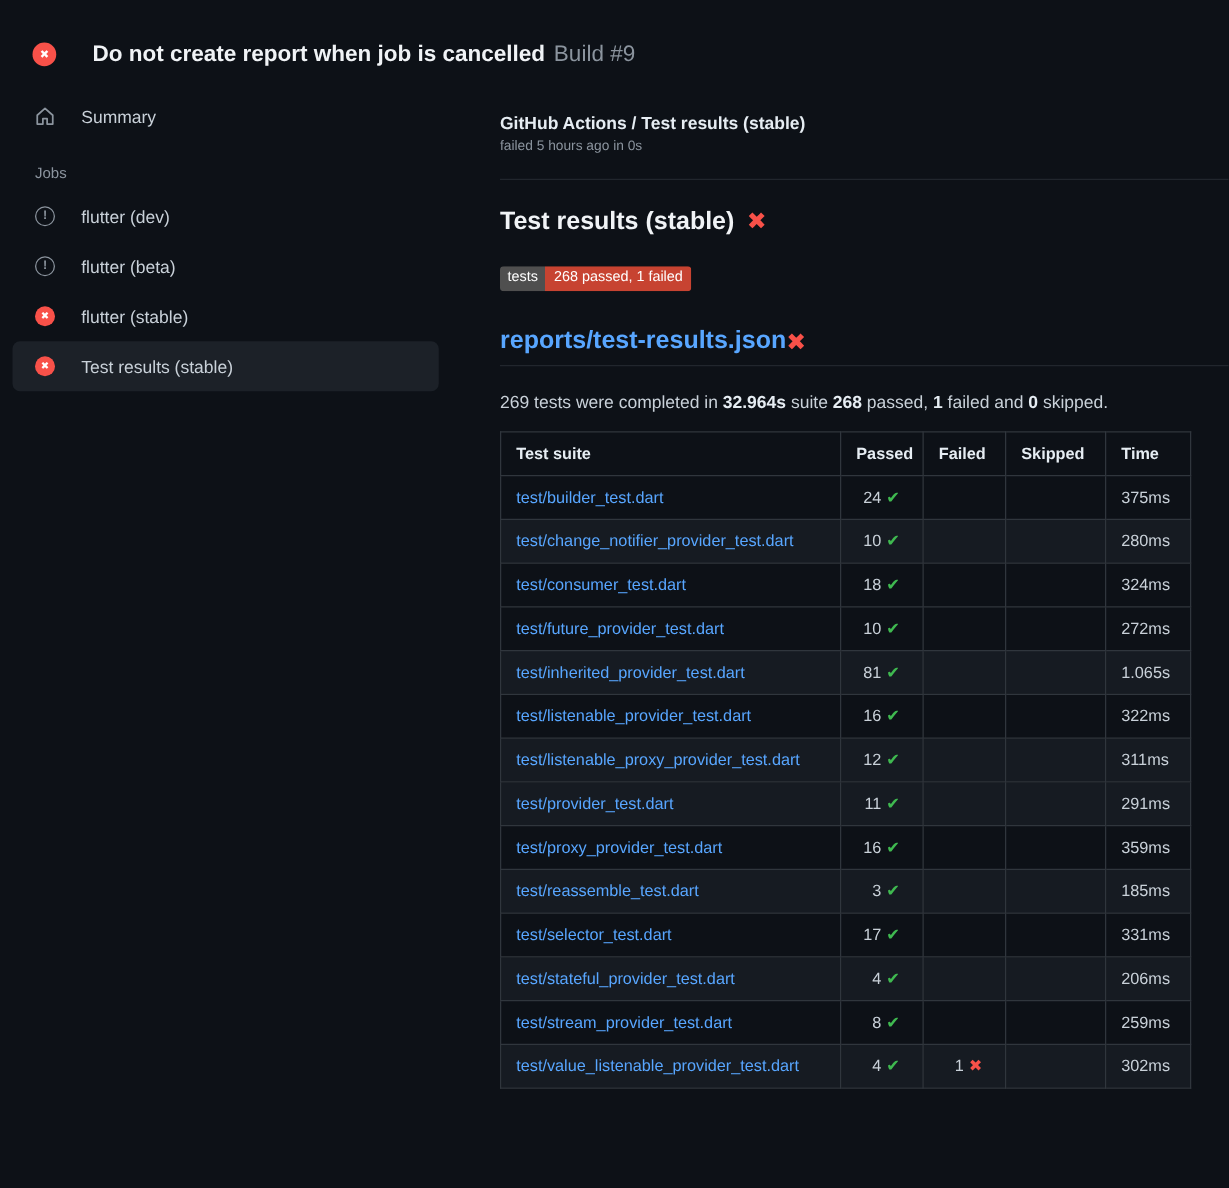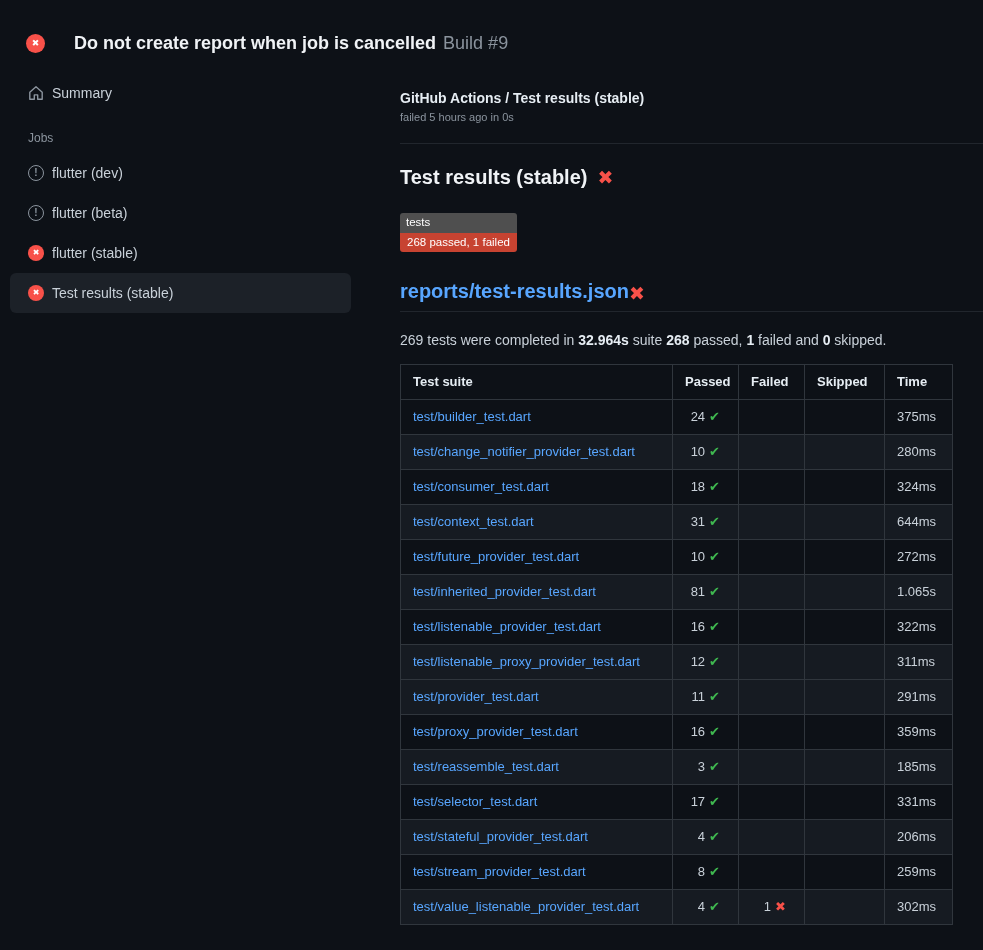--- a/index.html
+++ b/index.html
@@ -20,21 +20,21 @@
   .status-circle{
     width:19px;height:19px;border-radius:50%;background:var(--red);
     display:flex;align-items:center;justify-content:center;flex:0 0 auto;
     color:#fff;font-size:9px;font-weight:bold;line-height:1;
   }
   .page-title{margin:16px;font-size:18px;font-weight:700;color:var(--text-bright);line-height:1.3;}
   .page-title .build{color:var(--muted);font-weight:400;margin-left:7px;}
   
   .sidebar{position:absolute;top:73px;left:10px;width:341px;}
   .side-item{
-    display:flex;align-items:center;gap:8px;height:40px;padding:0 10px 0 18px;
+    display:flex;align-items:center;gap:21px;height:40px;padding:0 10px 0 18px;
     border-radius:6px;font-size:14px;color:var(--text);cursor:pointer;text-align:center;
   }
   .side-item.selected{background:var(--selected-bg);}
   .side-label{white-space:nowrap;}
   .home-icon{flex:0 0 auto;display:block;}
   .jobs-label{margin:18px 0 8px 18px;font-size:12px;color:var(--muted);}
   .job-icon{
     width:16px;height:16px;border-radius:50%;flex:0 0 auto;
     display:flex;align-items:center;justify-content:center;line-height:1;
   }
@@ -42,21 +42,21 @@
   .job-icon.failed{background:var(--red);color:#fff;font-size:8px;font-weight:bold;}
   
   .main{position:absolute;left:400px;top:90px;right:0;}
   .breadcrumb{font-size:14px;font-weight:700;color:#e6edf3;}
   .status-line{font-size:11px;color:var(--muted);margin-top:5px;}
   .divider{border-bottom:1px solid var(--divider);margin-top:20px;}
   .section-h{margin:22px 0 0 0;display:flex;align-items:center;gap:10px;
     font-size:20px;font-weight:700;color:var(--text-bright);}
   .x-mark{color:var(--red);font-size:19px;font-weight:700;line-height:1;}
   .badge{display:inline-flex;margin-top:24px;border-radius:3px;overflow:hidden;
-    font-size:11.5px;color:#fff;line-height:1;flex-direction:column;}
+    font-size:11.5px;color:#fff;line-height:1;}
   .badge-label{background:var(--badge-label-bg);padding:4px 6px;}
   .badge-value{background:var(--badge-value-bg);padding:4px 7px;}
   .report-h{margin:28px 0 0 0;padding-bottom:8px;border-bottom:1px solid var(--divider);
     display:flex;align-items:flex-end;font-size:20px;font-weight:700;}
   .report-link{color:var(--link);text-decoration:none;}
   .summary-p{margin:20px 0 0 0;font-size:14px;color:var(--text);}
   .summary-p strong{color:#e6edf3;}
   
   .results-table{margin-top:16px;border-collapse:collapse;table-layout:fixed;width:552px;font-size:13px;}
   .results-table th,.results-table td{border:1px solid var(--border);line-height:20px;white-space:nowrap;overflow:hidden;}
@@ -174,31 +174,20 @@
     <td class="cell-suite">
       <a href="#" class="suite-link">test/consumer_test.dart</a>
     </td>
     <td class="cell-num cell-passed">
       <span class="num">18</span><span class="mark mark-check">✔</span>
     </td>
     <td class="cell-num cell-failed"></td>
     <td class="cell-skipped"></td>
     <td class="cell-time">324ms</td>
   </tr>
-        <tr class="alt">
-    <td class="cell-suite">
-      <a href="#" class="suite-link">test/context_test.dart</a>
-    </td>
-    <td class="cell-num cell-passed">
-      <span class="num">31</span><span class="mark mark-check">✔</span>
-    </td>
-    <td class="cell-num cell-failed"></td>
-    <td class="cell-skipped"></td>
-    <td class="cell-time">644ms</td>
-  </tr>
         <tr>
     <td class="cell-suite">
       <a href="#" class="suite-link">test/future_provider_test.dart</a>
     </td>
     <td class="cell-num cell-passed">
       <span class="num">10</span><span class="mark mark-check">✔</span>
     </td>
     <td class="cell-num cell-failed"></td>
     <td class="cell-skipped"></td>
     <td class="cell-time">272ms</td>

